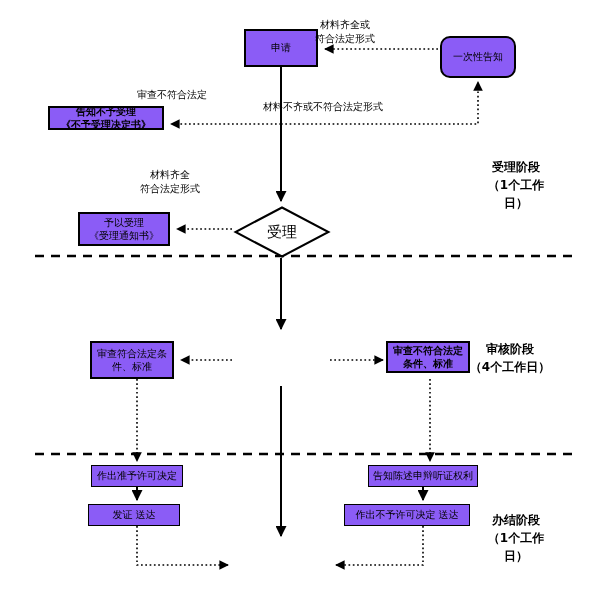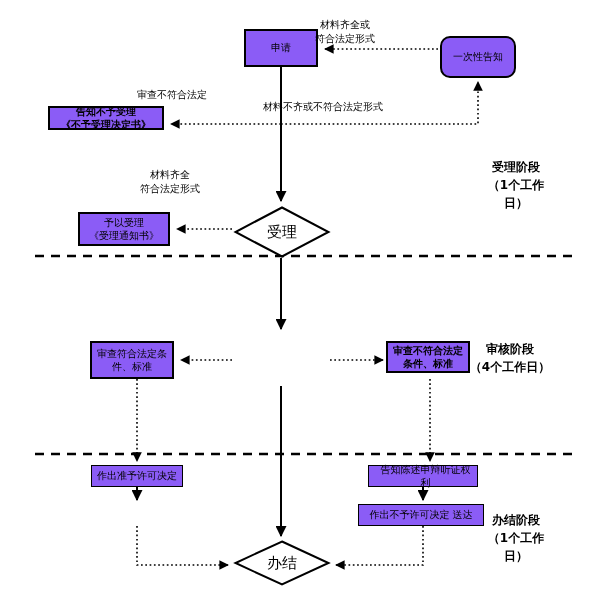--- a/index.html
+++ b/index.html
@@ -159,43 +159,40 @@
 
   <div class="node-box" id="n-not-meets" style="left: 386px; top: 341px; width: 84px; height: 32px; font-weight: bold;">
     <span class="lbl">审查不符合法定
 条件、标准</span>
   </div>
 
   <div class="node-box thin" id="n-grant" style="left: 91px; top: 465px; width: 92px; height: 22px;">
     <span class="lbl">作出准予许可决定</span>
   </div>
 
-
-  <div class="node-box thin" id="n-rights" style="left: 368px; top: 465px; width: 110px; height: 22px; padding-left: 8px;">
+  <div class="node-box thin" id="n-issue" style="left: 88px; top: 504px; width: 92px; height: 22px;">
+    <span class="lbl">发证   送达</span>
+  </div>
+
+  <div class="node-box thin" id="n-rights" style="left: 368px; top: 465px; width: 110px; height: 22px;">
     <span class="lbl">告知陈述申辩听证权利</span>
   </div>
 
-  <div class="node-box thin" id="n-deny" style="left: 358px; top: 504px; width: 126px; height: 22px;">
+  <div class="node-box thin" id="n-deny" style="left: 344px; top: 504px; width: 126px; height: 22px;">
     <span class="lbl">作出不予许可决定  送达</span>
   </div>
 
   <div class="diamond-wrap" id="n-accept" style="left: 234px; top: 206px; width: 96px; height: 52px;">
     <svg viewBox="0 0 96 52" width="96" height="52" xmlns="http://www.w3.org/2000/svg">
       <polygon points="48,1.5 94.5,26 48,50.5 1.5,26" fill="#ffffff" stroke="#000000" stroke-width="2"></polygon>
     </svg>
     <div class="diamond-text">受理</div>
   </div>
 
 
-  <div class="diamond-wrap" id="n-done" style="left: 234px; top: 540px; width: 96px; height: 46px;">
-    <svg viewBox="0 0 96 46" width="96" height="46" xmlns="http://www.w3.org/2000/svg">
-      <polygon points="48,1.5 94.5,23 48,44.5 1.5,23" fill="#ffffff" stroke="#000000" stroke-width="2"></polygon>
-    </svg>
-    <div class="diamond-text">办结</div>
-  </div>
 
   <div class="edge-label" id="e-lbl-0" style="left: 345px; top: 18px; transform: translateX(-50%);">材料齐全或
 符合法定形式</div>
   <div class="edge-label" id="e-lbl-1" style="left: 172px; top: 88px; transform: translateX(-50%);">审查不符合法定</div>
   <div class="edge-label" id="e-lbl-2" style="left: 323px; top: 100px; transform: translateX(-50%);">材料不齐或不符合法定形式</div>
   <div class="edge-label" id="e-lbl-3" style="left: 170px; top: 168px; transform: translateX(-50%);">材料齐全
 符合法定形式</div>
 
   <div class="stage-label" id="s-lbl-0" style="left: 516px; top: 158px; transform: translateX(-50%);">受理阶段
 （1个工作

